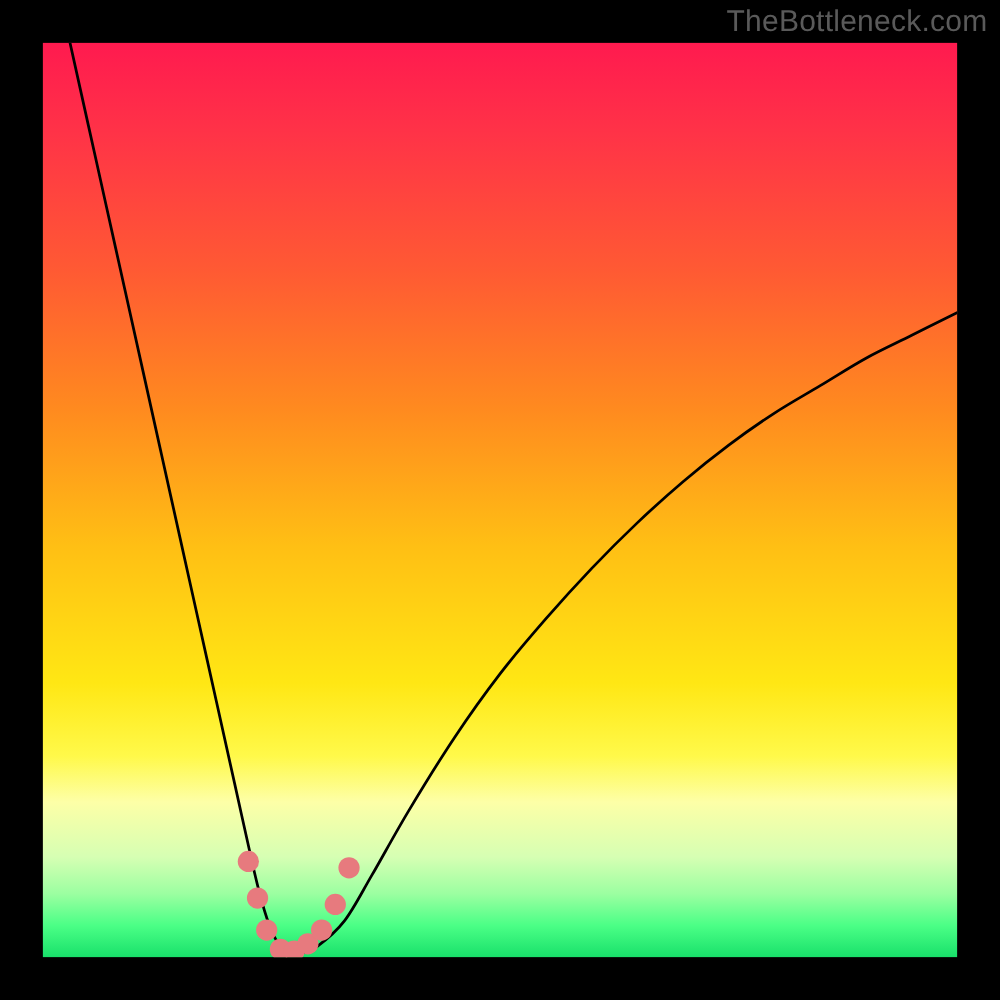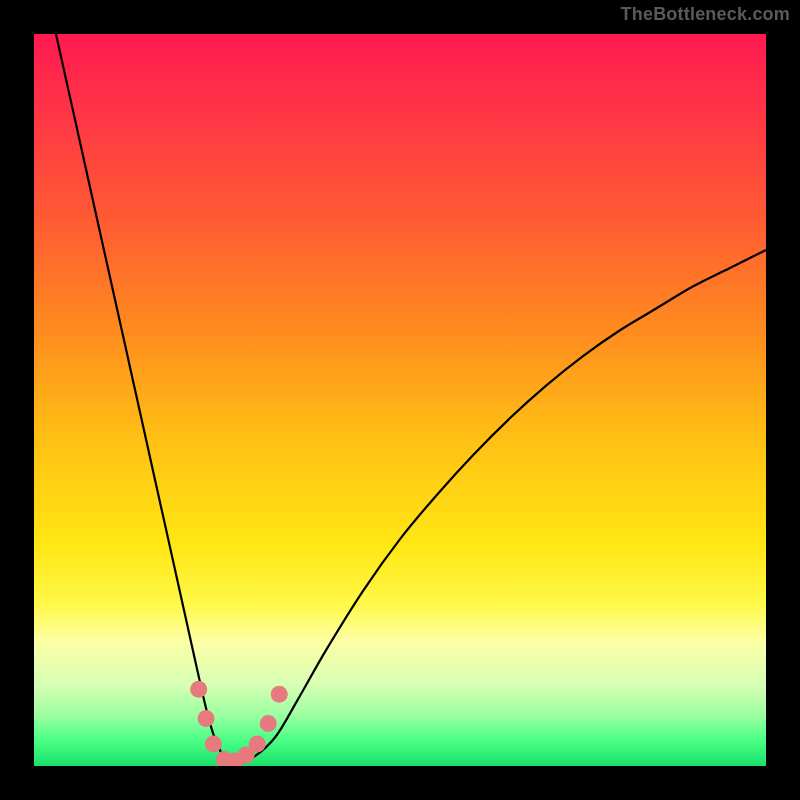--- a/index.html
+++ b/index.html
@@ -25,22 +25,22 @@
     top: 34px;
     width: 732px;
     height: 732px;
     overflow: hidden;
   }
   .watermark {
     position: absolute;
     top: 4px;
     right: 10px;
     color: #5a5a5a;
-    font-size: 18px;
-    font-weight: 700;
+    font-size: 24px;
+    font-weight: 400;
     letter-spacing: 0.2px;
     user-select: none;
   }
   svg { display: block; }
 </style>
 </head>
 <body>
 
 <div class="frame">
 

